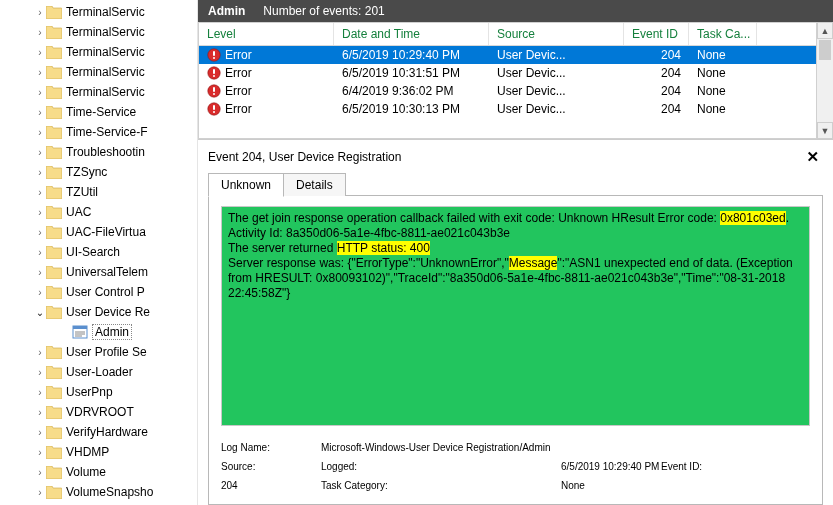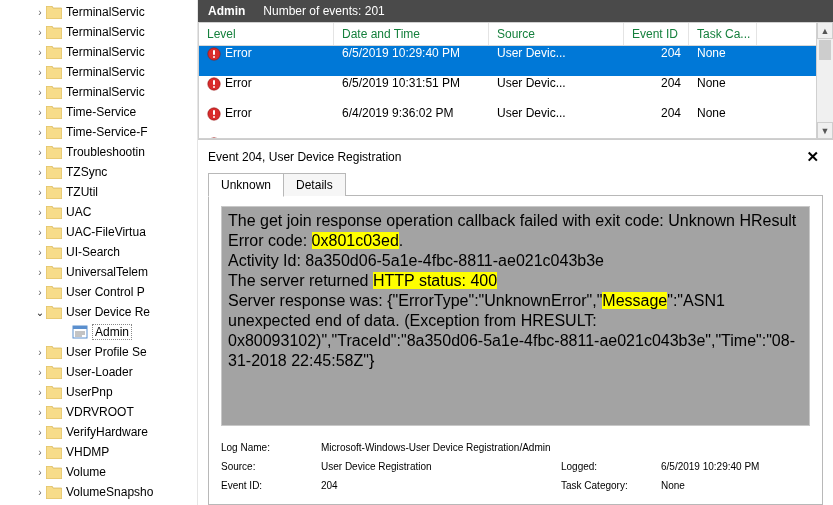--- a/index.html
+++ b/index.html
@@ -112,21 +112,21 @@
     color: #15803d;
     white-space: nowrap;
     overflow: hidden;
   }
   .col-level  { width: 135px; }
   .col-date   { width: 155px; }
   .col-source { width: 135px; }
   .col-id     { width: 65px; text-align: left; padding-right: 6px; }
   .col-cat    { width: 68px; }
   .trow {
-    display: flex; height: 30px; 
+    display: flex; height: 18px; align-items: center;
   }
   .trow.sel { background: #0078d7; color: #fff; }
   .trow .td { padding: 0 8px; white-space: nowrap; overflow: hidden; }
   .td .err-icon {
     display: inline-flex; vertical-align: middle; margin-right: 4px;
     width: 14px; height: 14px; align-items: center; justify-content: center;
   }
   .details-pane {
     flex: 1;
     display: flex;
@@ -177,23 +177,23 @@
     border-top: none;
     padding: 10px 12px;
     overflow: hidden;
     display: flex;
     flex-direction: column;
   }
   .msg-box {
     border: 1px solid #c8c8c8;
     padding: 4px 6px;
     height: 220px;
-    font-size: 16px;
+    font-size: 12px;
     line-height: 1.25;
-    background: #a3a3a3;
+    background: #22c55e;
     overflow: hidden;
   }
   .hl { background: #ffff00; }
   .meta-grid {
     margin-top: 16px;
     display: grid;
     grid-template-columns: 100px 240px 100px 1fr;
     row-gap: 8px;
     font-size: 10px;
   }
@@ -530,21 +530,20 @@
             <span>The server returned </span><span class="hl">HTTP status: 400</span>
           </div>
           <div>
             <span>Server response was: {"ErrorType":"UnknownError","</span><span class="hl">Message</span><span>":"ASN1 unexpected end of data. (Exception from HRESULT: 0x80093102)","TraceId":"8a350d06-5a1e-4fbc-8811-ae021c043b3e","Time":"08-31-2018 22:45:58Z"}</span>
           </div>
         </div>
         <div class="meta-grid">
           <div class="lbl">Log Name:</div>
           <div style="grid-column: span 3">Microsoft-Windows-User Device Registration/Admin</div>
           <div class="lbl">Source:</div>
-          <div>User Device Registration</div>
           <div class="lbl">Logged:</div>
           <div>6/5/2019 10:29:40 PM</div>
           <div class="lbl">Event ID:</div>
           <div>204</div>
           <div class="lbl">Task Category:</div>
           <div>None</div>
         </div>
       </div>
     </div>
   </div>

